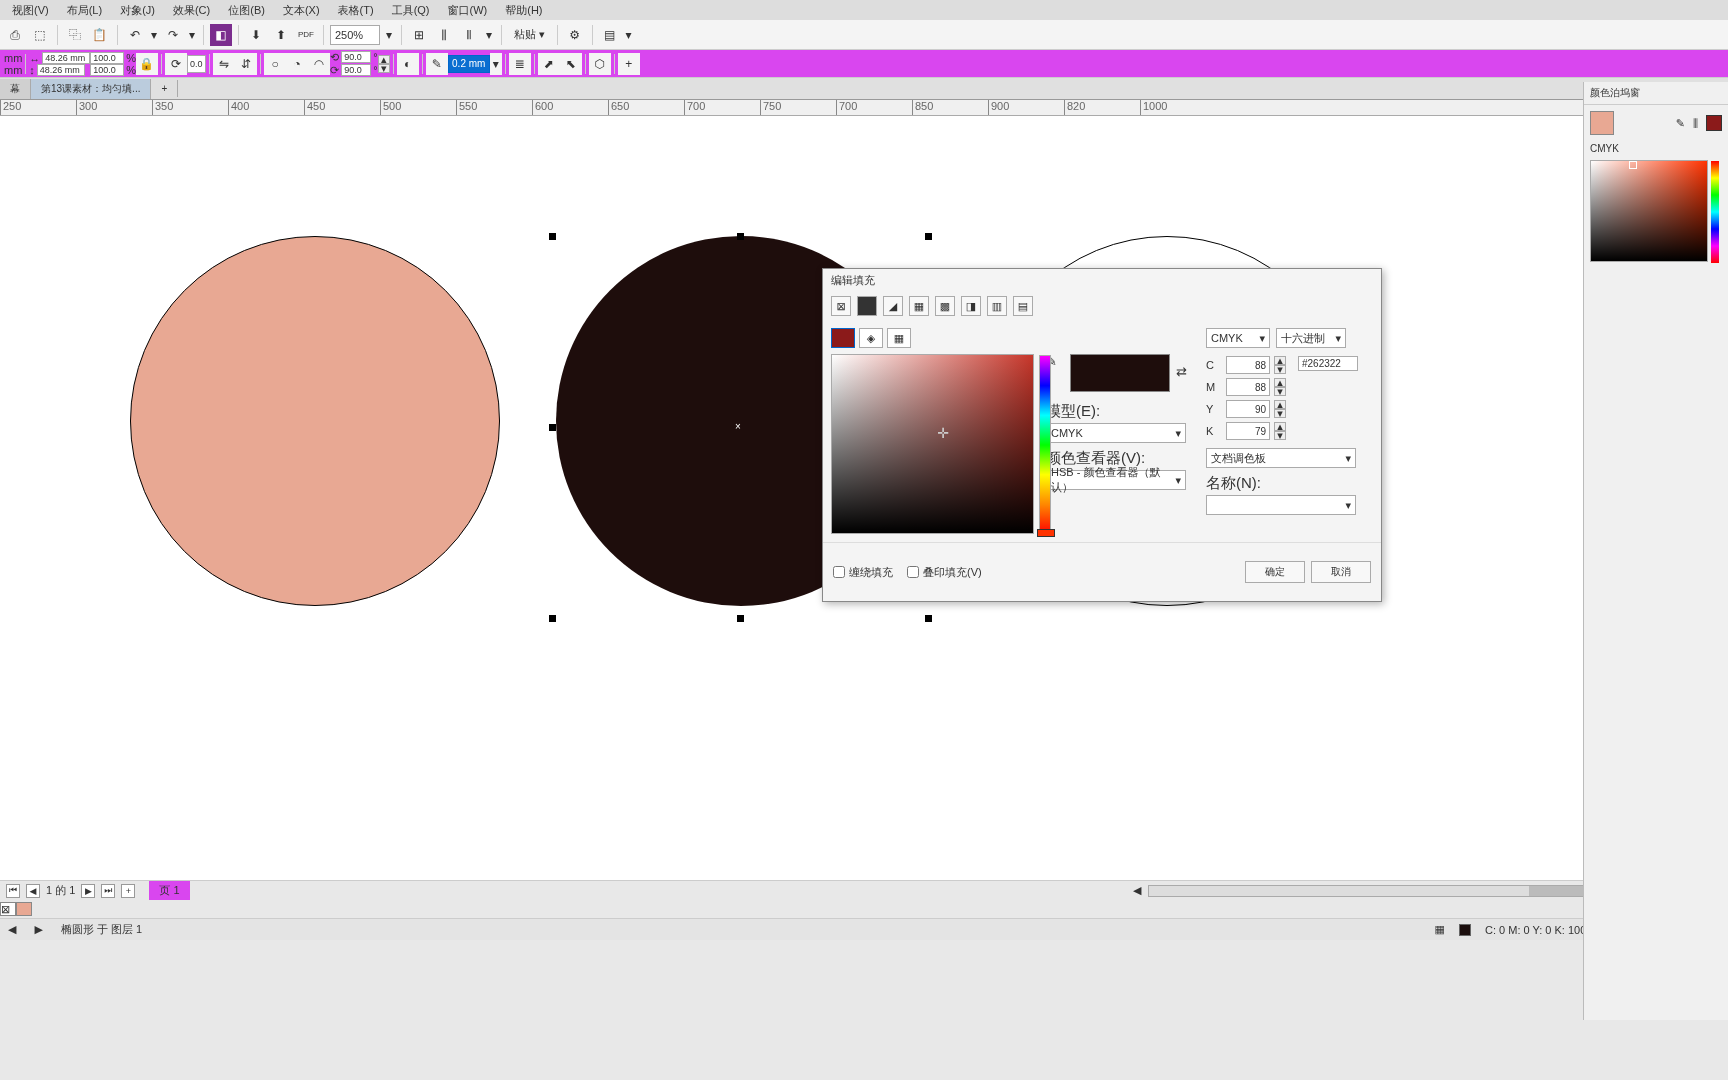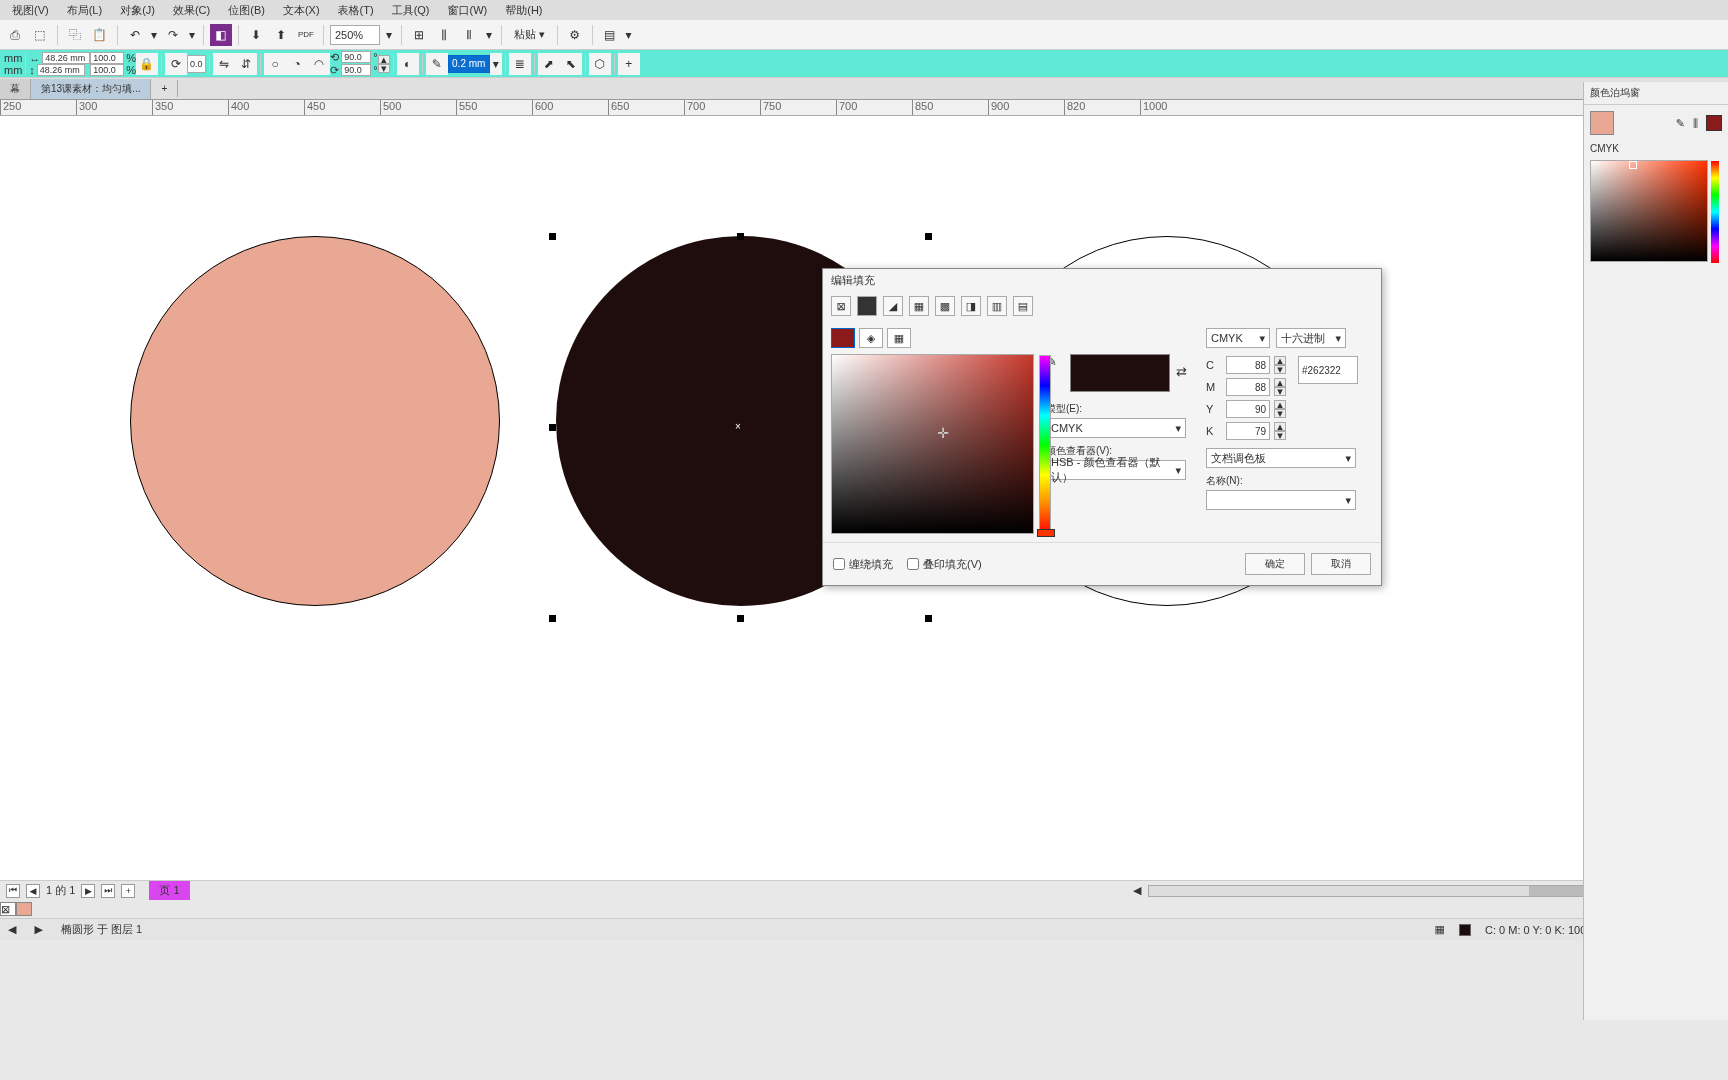--- a/index.html
+++ b/index.html
@@ -3,21 +3,21 @@
 <meta charset="utf-8">
 <style>
 *{box-sizing:border-box;margin:0;padding:0;font-family:"Microsoft YaHei",Arial,sans-serif;font-size:11px;color:#333}
 body{background:#e8e8e8;width:1728px;height:1080px;overflow:hidden;position:relative}
 .menubar{display:flex;background:#ddd;height:20px;align-items:center;padding:0 4px;gap:2px}
 .menubar span{padding:2px 8px;cursor:default}
 .toolbar{display:flex;background:#f4f4f4;height:30px;align-items:center;border-bottom:1px solid #ccc;padding:0 4px;gap:3px}
 .tb-btn{width:22px;height:22px;border:1px solid transparent;display:flex;align-items:center;justify-content:center;background:#f4f4f4;font-size:12px}
 .tb-sep{width:1px;height:20px;background:#ccc;margin:0 3px}
 .zoom-box{width:50px;height:20px;border:1px solid #aaa;background:#fff;text-align:left;padding:0 4px;display:flex;align-items:center}
-.prop-bar{display:flex;background:#5eead4;height:28px;align-items:center;border-bottom:1px solid #ccc;padding:0 4px;gap:0}
+.prop-bar{display:flex;background:#d946ef;height:28px;align-items:center;border-bottom:1px solid #ccc;padding:0 4px;gap:0}
 .mm-box{display:flex;flex-direction:column;font-size:9px}
 .mm-row{display:flex;align-items:center;gap:2px}
 .mm-input{width:48px;height:12px;border:1px solid #aaa;background:#fff;font-size:9px;padding:0 2px}
 .blue-input{background:#0a6ed1;color:#fff;width:42px;height:18px;border:1px solid #06c;text-align:center;font-size:10px}
 .tabs{display:flex;background:#e0e0e0;height:22px;align-items:center;border-bottom:1px solid #999}
 .tab{padding:3px 10px;background:#d0d0d0;border-right:1px solid #aaa;font-size:10px}
 .tab.active{background:#bcd}
 .workspace{position:relative;background:#fff;height:780px}
 .ruler-h{position:absolute;top:0;left:0;right:22px;height:16px;background:#f0f0f0;border-bottom:1px solid #aaa;font-size:8px;display:flex;overflow:hidden}
 .ruler-h span{flex:0 0 76px;border-left:1px solid #888;padding-left:2px;color:#666}
@@ -51,32 +51,32 @@
 .pt.active{border-color:#06c}
 .picker-box{position:relative;width:203px;height:180px;border:1px solid #aaa}
 .sat-val{position:absolute;inset:0;background:linear-gradient(to top,#000,transparent),linear-gradient(to right,#fff,#c7362a)}
 .picker-cursor{position:absolute;left:105px;top:72px;width:12px;height:12px;color:#ccc;font-size:14px;line-height:12px;text-align:center}
 .hue-bar{position:absolute;right:-18px;top:0;width:12px;height:180px;background:linear-gradient(to bottom,#f0f,#00f,#0ff,#0f0,#ff0,#f80,#f00);border:1px solid #aaa}
 .hue-ind{position:absolute;right:-22px;bottom:-4px;width:18px;height:8px;border:1px solid #333;background:#f30}
 .picker-mid{width:150px;padding-top:26px}
 .eyedrop{width:18px;height:18px;margin-bottom:6px;font-size:13px}
 .preview-sw{width:100px;height:38px;border:1px solid #888;background:#1e0d0c;margin-bottom:10px}
 .fld{margin-bottom:6px}
-.fld label{display:block;font-size:10px;margin-bottom:2px}
+.fld label{display:block;font-size:15px;margin-bottom:2px}
 .fld select,.fld .sel{width:140px;height:20px;border:1px solid #aaa;background:#fff;font-size:10px;padding:0 4px;display:flex;align-items:center;justify-content:space-between}
 .picker-right{width:160px}
 .right-row1{display:flex;gap:6px;margin-bottom:8px}
 .sel-sm{height:20px;border:1px solid #aaa;background:#fff;font-size:10px;padding:0 4px;display:flex;align-items:center;justify-content:space-between}
 .cmyk-grid{display:grid;grid-template-columns:16px 44px 14px;gap:4px 4px;align-items:center;font-size:10px;margin-bottom:8px}
 .cmyk-grid input{width:44px;height:18px;border:1px solid #aaa;text-align:right;padding:0 3px;font-size:10px}
 .spin{width:12px;height:18px;display:flex;flex-direction:column;font-size:6px}
 .spin div{flex:1;border:1px solid #aaa;background:#eee;text-align:center;line-height:7px}
 .hex-row{display:flex;align-items:center;gap:4px;margin-bottom:8px}
-.hex-row input{width:60px;height:28px;border:1px solid #aaa;font-size:10px;padding:0 3px}
-.dlg-foot{display:flex;justify-content:space-between;align-items:center;padding:10px 10px;border-top:1px solid #ddd}
+.hex-row input{width:60px;height:15px;border:1px solid #aaa;font-size:10px;padding:0 3px}
+.dlg-foot{display:flex;justify-content:space-between;align-items:center;padding:18px 10px;border-top:1px solid #ddd}
 .chk{display:flex;align-items:center;gap:4px;font-size:10px}
 .chk input{width:12px;height:12px}
 .btns{display:flex;gap:6px}
 .btn{width:60px;height:22px;border:1px solid #aaa;background:#f8f8f8;font-size:10px}
 
 
 .docker{position:absolute;right:0;top:82px;width:145px;bottom:60px;background:#f0f0f0;border-left:1px solid #bbb;z-index:40}
 .dk-title{font-size:10px;padding:4px 6px;border-bottom:1px solid #ccc}
 .dk-row{display:flex;align-items:center;padding:6px;gap:8px}
 .dk-sw{width:24px;height:24px;border:1px solid #888}

